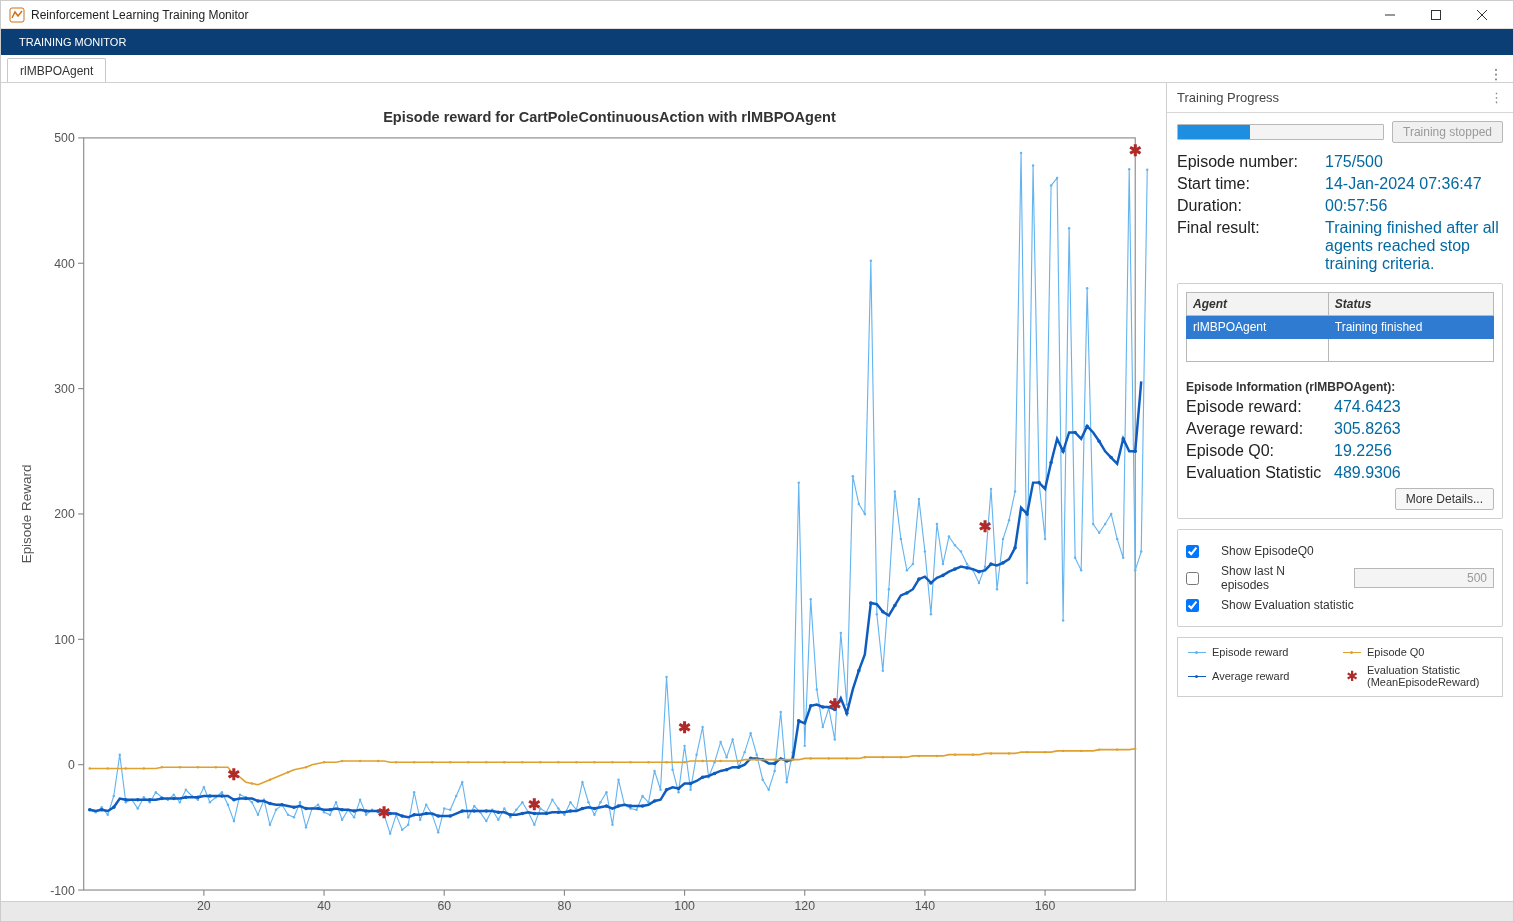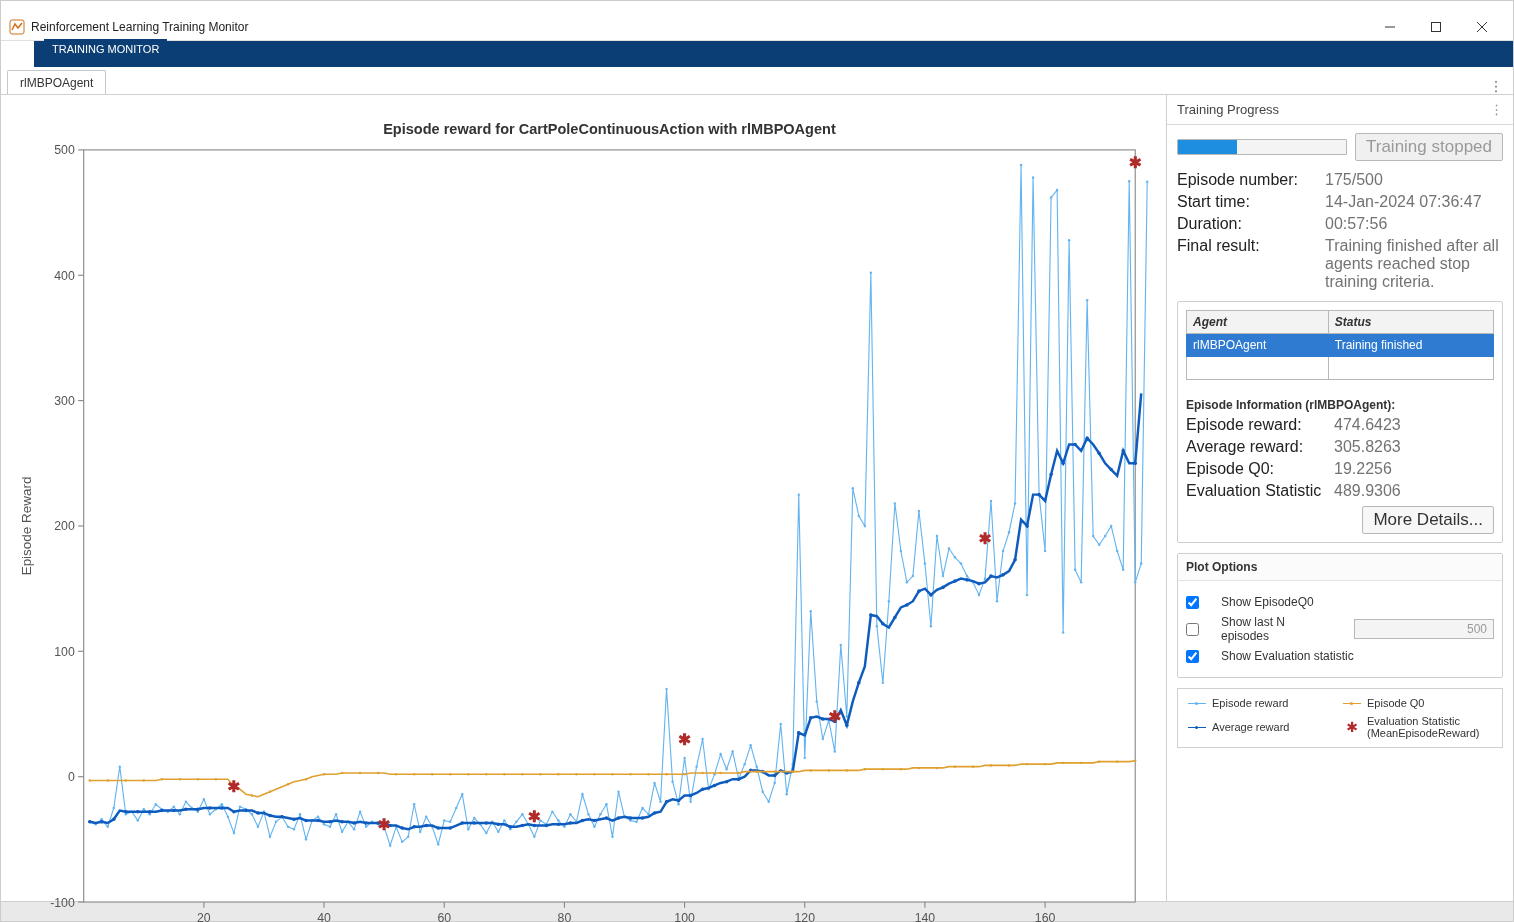--- a/index.html
+++ b/index.html
@@ -1,42 +1,42 @@
 <!DOCTYPE html>
 <html><head>
 <meta charset="utf-8">
 <style>
   * { box-sizing: border-box; margin: 0; padding: 0; }
   body { font-family: "Segoe UI", Arial, sans-serif; font-size: 12px; background: #f0f0f0; color: #333; overflow: hidden; height: 922px; width: 1514px; }
   .window { background: #fff; border: 1px solid #ccc; width: 100%; height: 100%; display: flex; flex-direction: column; }
-  .titlebar { height: 28px; display: flex; align-items: center; padding: 13px 8px; background: #fff; border-bottom: 1px solid #e0e0e0; margin-top: 12px; }
+  .titlebar { height: 28px; display: flex; align-items: center; padding: 13px 8px; background: #fff; border-bottom: 1px solid #e0e0e0; }
   .titlebar-icon { width: 16px; height: 16px; margin-right: 6px; display:flex; align-items:center; justify-content:center;}
   .titlebar-text { flex: 1; font-size: 12px; color: #222;}
   .winbtns { display: flex; }
   .winbtn { width: 46px; height: 28px; display:flex; align-items:center; justify-content:center; color:#333; }
-  .ribbon { height: 26px; background: #0b3e74; color: #fff; display: flex; align-items: flex-end; padding: 8px 10px; font-size: 11px; margin-left: 33px; }
+  .ribbon { height: 26px; background: #0b3e74; color: #fff; display: flex; align-items: center; padding: 0 10px; font-size: 11px; }
   .ribbon-tab { background: #0b3e74; color:#fff; padding: 4px 8px; font-weight:500;}
   .tabsrow { height: 28px; background: #fff; display:flex; align-items:flex-end; border-bottom:1px solid #d0d0d0;}
   .doc-tab { height:24px; padding:0 12px; border:1px solid #c8c8c8; border-bottom:none; background:#f7f7f7; margin-left:6px; display:flex; align-items:center; font-size:12px; color:#333; border-radius:2px 2px 0 0;}
   .doc-tab.active { background:#fff; }
   .tabs-spacer { flex:1; }
   .tabs-menu { width:24px; text-align:center; color:#666; font-size:14px; padding-right:10px;}
   .content { flex:1; display:flex; min-height:0; }
   .chart-pane { flex:1; background:#fff; border-right:1px solid #cfcfcf; display:flex; flex-direction:column; padding:10px 14px 4px 10px;}
   .side-pane { width:346px; background:#fff; display:flex; flex-direction:column; }
   .side-header { height:30px; display:flex; align-items:center; justify-content:space-between; padding:0 10px; border-bottom:1px solid #d8d8d8; font-size:13px; color:#444;text-align:center;}
   .side-body { padding:8px 10px; overflow:auto; flex:1; }
   .progress-row { display:flex; align-items:center; gap:8px; margin-bottom:10px;}
   .progress { flex:1; height:16px; border:1px solid #b8b8b8; background:#f4f4f4; position:relative; border-radius:1px;}
   .progress-bar { height:100%; background:#1e8fe0; width:35%; }
-  .btn { border:1px solid #b8b8b8; background:#f7f7f7; color:#333; padding:3px 10px; border-radius:2px; font-size:17px;text-align:center; }
+  .btn { border:1px solid #b8b8b8; background:#f7f7f7; color:#333; padding:3px 10px; border-radius:2px; font-size:12px;text-align:center; }
   .btn.disabled { color:#9a9a9a; background:#f0f0f0; }
   .kv { display:flex; margin:4px 0; font-size:16px; }
   .kv .k { width:148px; color:#222; }
-  .kv .v { flex:1; color:#737373; }
+  .kv .v { flex:1; color:#0369a1; }
   .panel { border:1px solid #cfcfcf; border-radius:2px; margin-top:10px; }
   .panel-title { padding:6px 8px; font-weight:bold; font-size:12px; border-bottom:1px solid #e3e3e3; background:#fbfbfb;}
   .panel-body { padding:8px; }
   table.agent { width:100%; border-collapse:collapse; font-size:12px; border:1px solid #b8b8b8;}
   table.agent th { background:#f3f3f3; text-align:left; padding:4px 6px; font-weight:bold; border:1px solid #b8b8b8;font-style:italic;}
   table.agent td { padding:4px 6px; border:1px solid #b8b8b8;}
   table.agent tr.sel td { background:#2f7bd1; color:#fff; border-color:#2f7bd1;}
   .agent-wrap { height:78px; overflow:hidden; border:0;}
   .check-row { display:flex; align-items:center; gap:22px; margin:6px 0; font-size:12px;}
   .num-input { width:140px; text-align:right; padding:2px 6px; border:1px solid #b8b8b8; font-size:12px; background:#f4f4f4; color:#9a9a9a;}
@@ -545,21 +545,20 @@
                 <div class="k">Evaluation Statistic</div>
                 <div class="v">489.9306</div>
               </div>
             <div class="more-details-row">
                 <button class="btn">More Details...</button>
               </div>
           </div>
         </div>
 
         <div class="panel">
-          <div class="panel-title">Plot Options</div>
           <div class="panel-body">
             <div class="check-row">
                 <input type="checkbox" checked="" style="">
                 <span>Show EpisodeQ0</span>
               </div>
             <div class="check-row">
                 <input type="checkbox" style="">
                 <span>Show last N episodes</span>
                 <span style="flex:1"></span>
                 <input class="num-input" disabled="" value="500" style="">

